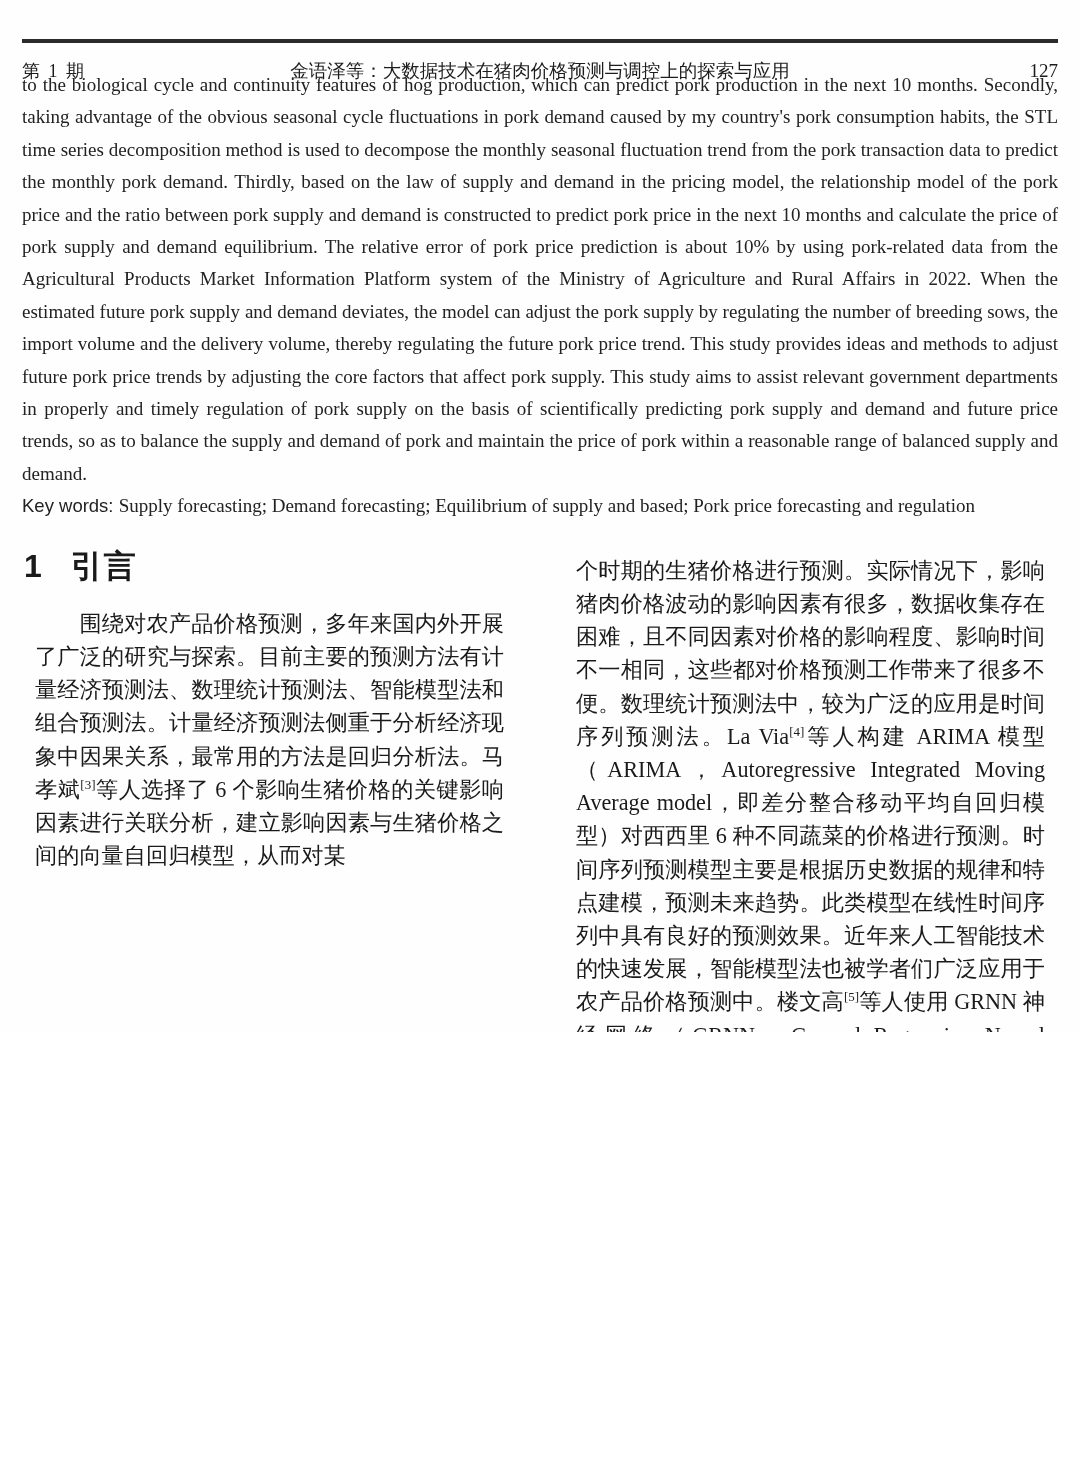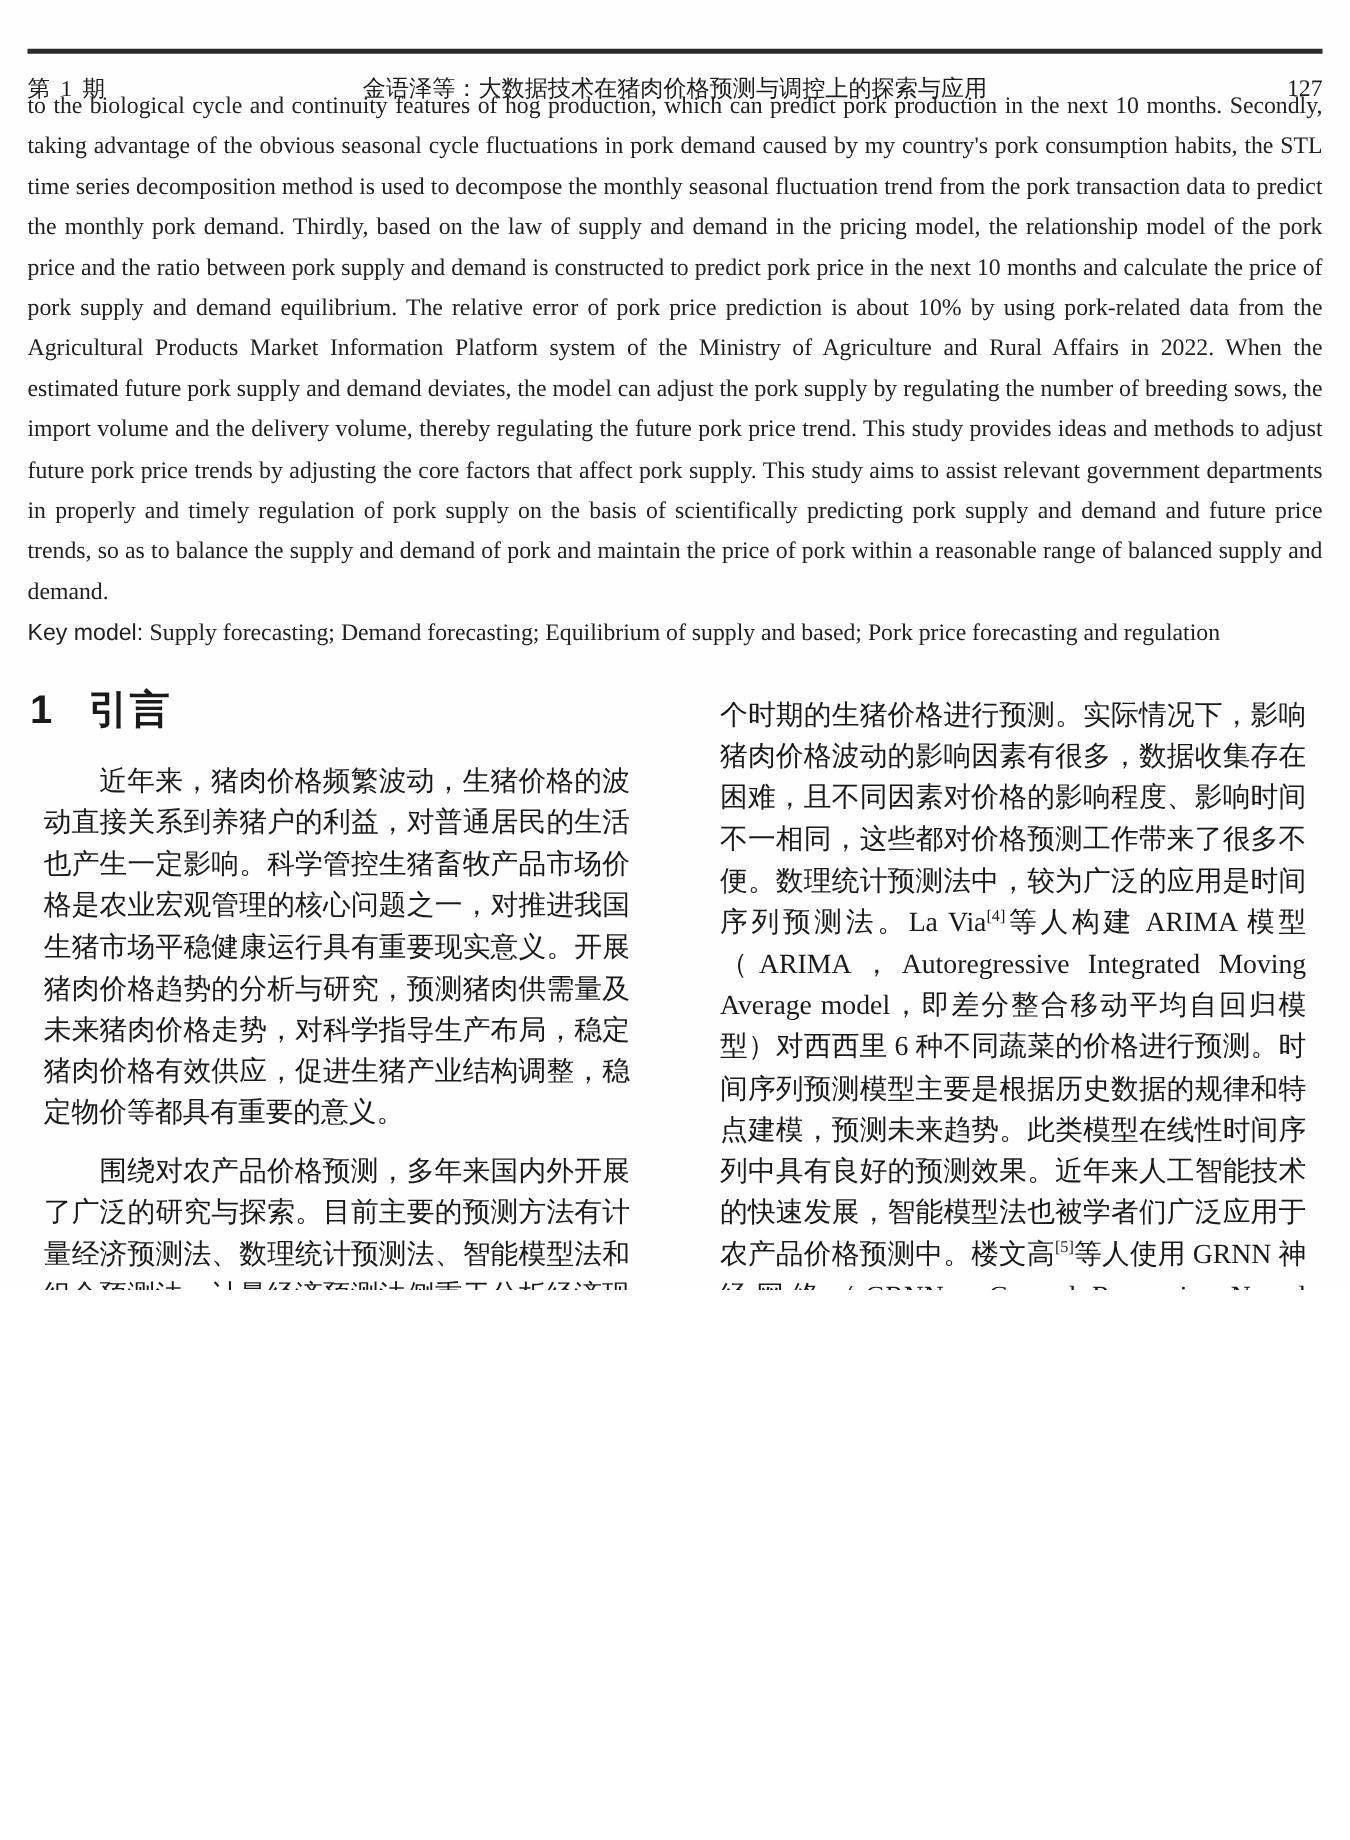--- a/index.html
+++ b/index.html
@@ -66,27 +66,26 @@
   <div class="header">
     <div class="issue">第 1 期</div>
     <div class="title">金语泽等：大数据技术在猪肉价格预测与调控上的探索与应用</div>
     <div class="pageno">127</div>
   </div>
 
   <div class="rule"></div>
 
   <div class="abstract">to the biological cycle and continuity features of hog production, which can predict pork production in the next 10 months. Secondly, taking advantage of the obvious seasonal cycle fluctuations in pork demand caused by my country's pork consumption habits, the STL time series decomposition method is used to decompose the monthly seasonal fluctuation trend from the pork transaction data to predict the monthly pork demand. Thirdly, based on the law of supply and demand in the pricing model, the relationship model of the pork price and the ratio between pork supply and demand is constructed to predict pork price in the next 10 months and calculate the price of pork supply and demand equilibrium. The relative error of pork price prediction is about 10% by using pork-related data from the Agricultural Products Market Information Platform system of the Ministry of Agriculture and Rural Affairs in 2022. When the estimated future pork supply and demand deviates, the model can adjust the pork supply by regulating the number of breeding sows, the import volume and the delivery volume, thereby regulating the future pork price trend. This study provides ideas and methods to adjust future pork price trends by adjusting the core factors that affect pork supply. This study aims to assist relevant government departments in properly and timely regulation of pork supply on the basis of scientifically predicting pork supply and demand and future price trends, so as to balance the supply and demand of pork and maintain the price of pork within a reasonable range of balanced supply and demand.</div>
 
-  <div class="keywords"><span class="kw-label">Key model: </span><span>Supply forecasting; Demand forecasting; Equilibrium of supply and based; Pork price forecasting and regulation</span></div>
+  <div class="keywords"><span class="kw-label">Key words: </span><span>Supply forecasting; Demand forecasting; Equilibrium of supply and based; Pork price forecasting and regulation</span></div>
 
   <div class="columns">
     <div class="col">
       <div class="section-heading"><span class="num">1</span><span>引言</span></div>
       <div>
-          <p class="para">近年来，猪肉价格频繁波动，生猪价格的波动直接关系到养猪户的利益，对普通居民的生活也产生一定影响。科学管控生猪畜牧产品市场价格是农业宏观管理的核心问题之一，对推进我国生猪市场平稳健康运行具有重要现实意义。开展猪肉价格趋势的分析与研究，预测猪肉供需量及未来猪肉价格走势，对科学指导生产布局，稳定猪肉价格有效供应，促进生猪产业结构调整，稳定物价等都具有重要的意义。</p>
           <p class="para">围绕对农产品价格预测，多年来国内外开展了广泛的研究与探索。目前主要的预测方法有计量经济预测法、数理统计预测法、智能模型法和组合预测法。计量经济预测法侧重于分析经济现象中因果关系，最常用的方法是回归分析法。马孝斌<sup class="ref">[3]</sup>等人选择了 6 个影响生猪价格的关键影响因素进行关联分析，建立影响因素与生猪价格之间的向量自回归模型，从而对某</p>
         </div>
     </div>
     <div class="col">
       <div>
           <p class="para no-indent">个时期的生猪价格进行预测。实际情况下，影响猪肉价格波动的影响因素有很多，数据收集存在困难，且不同因素对价格的影响程度、影响时间不一相同，这些都对价格预测工作带来了很多不便。数理统计预测法中，较为广泛的应用是时间序列预测法。La Via<sup class="ref">[4]</sup>等人构建 ARIMA 模型（ARIMA，Autoregressive Integrated Moving Average model，即差分整合移动平均自回归模型）对西西里 6 种不同蔬菜的价格进行预测。时间序列预测模型主要是根据历史数据的规律和特点建模，预测未来趋势。此类模型在线性时间序列中具有良好的预测效果。近年来人工智能技术的快速发展，智能模型法也被学者们广泛应用于农产品价格预测中。楼文高<sup class="ref">[5]</sup>等人使用 GRNN 神经网络（GRNN，General Regression Neural Network，即广义回归神经网络）对上海日频度生猪价格进行建模，发现 GRNN 网络相较下具有较好的鲁棒性和预测精度。目前主流的智能模型法需要大量样本进行训练，如果训练样本不足，会导致预测拟合度差、精度低等问题<sup class="ref">[6]</sup>。组合预测法能够融合各单一预测模型的优势，表现出更好的预测精度。任青山<sup class="ref">[7]</sup>等人提出了一种基于 BP 神经网络模型和多元回归分析模型结合的方法，预测精度比单一模型要高。组合法预测精度要高于其他方法，但它要求各子模型的学习目标一致，使用场景有局限性。</p>
           <p class="para">从以往研究来看，学者们针对某一时期的猪肉价格预测研究较多，但从长期猪肉供需均衡角度出发，展开对猪肉供需情况和价格走势的预测较少。现有研究难以从猪肉的供应和需求情况出发，提供猪肉供需</p>
         </div>
     </div>
   </div>

